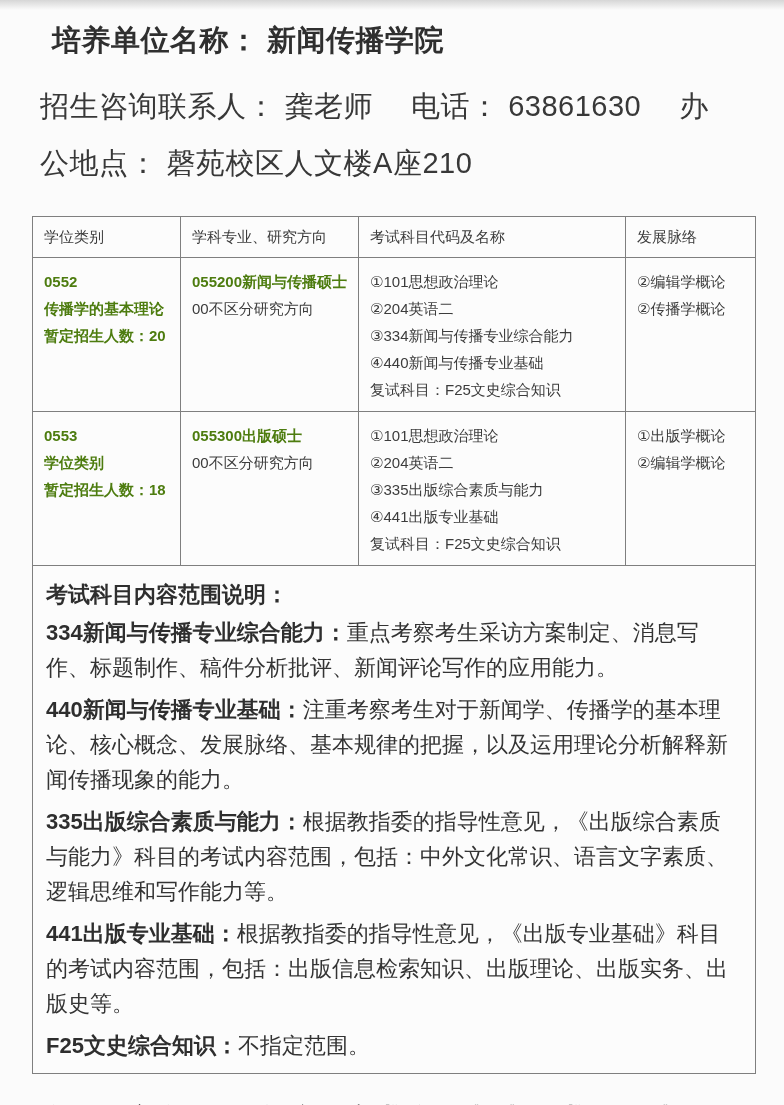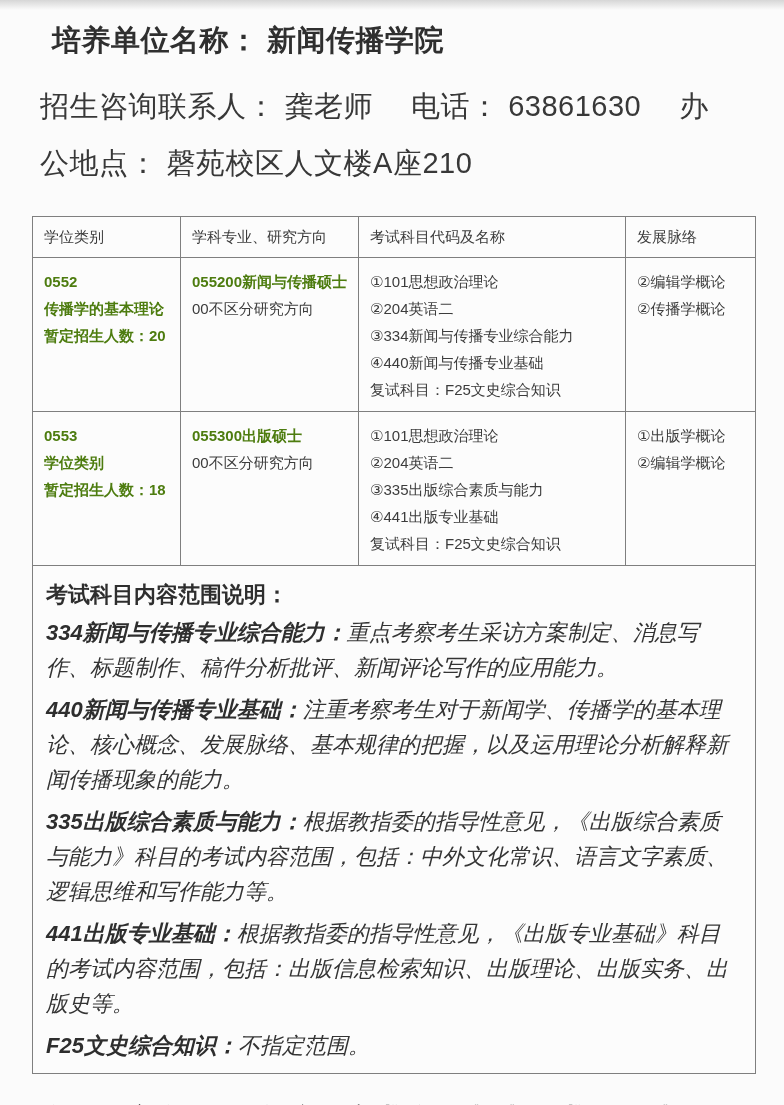--- a/index.html
+++ b/index.html
@@ -70,21 +70,21 @@
   .cell-line { white-space: nowrap; overflow: hidden; }
   .cell-line.b { color: #4d7c0f; }
 
   td.notes-cell {
     padding: 8px 14px 10px 13px;
     font-size: 22px;
     line-height: 35px;
     color: #343434;
   }
   .note-title { margin: 3px 0 3px 0; color: #2e2e2e; }
-  .note-para { margin: 0 0 7px 0; font-style: italic; }
+  .note-para { margin: 0 0 7px 0; }
   .note-para:last-child { margin-bottom: 0; }
   .note-para .b { color: #2e2e2e; }
 
   .footer-note {
     margin: 18px 0 0 8px;
     width: 678px;
     font-size: 30px;
     font-weight: bold;
     line-height: 56px;
     color: #2f2f2f;

